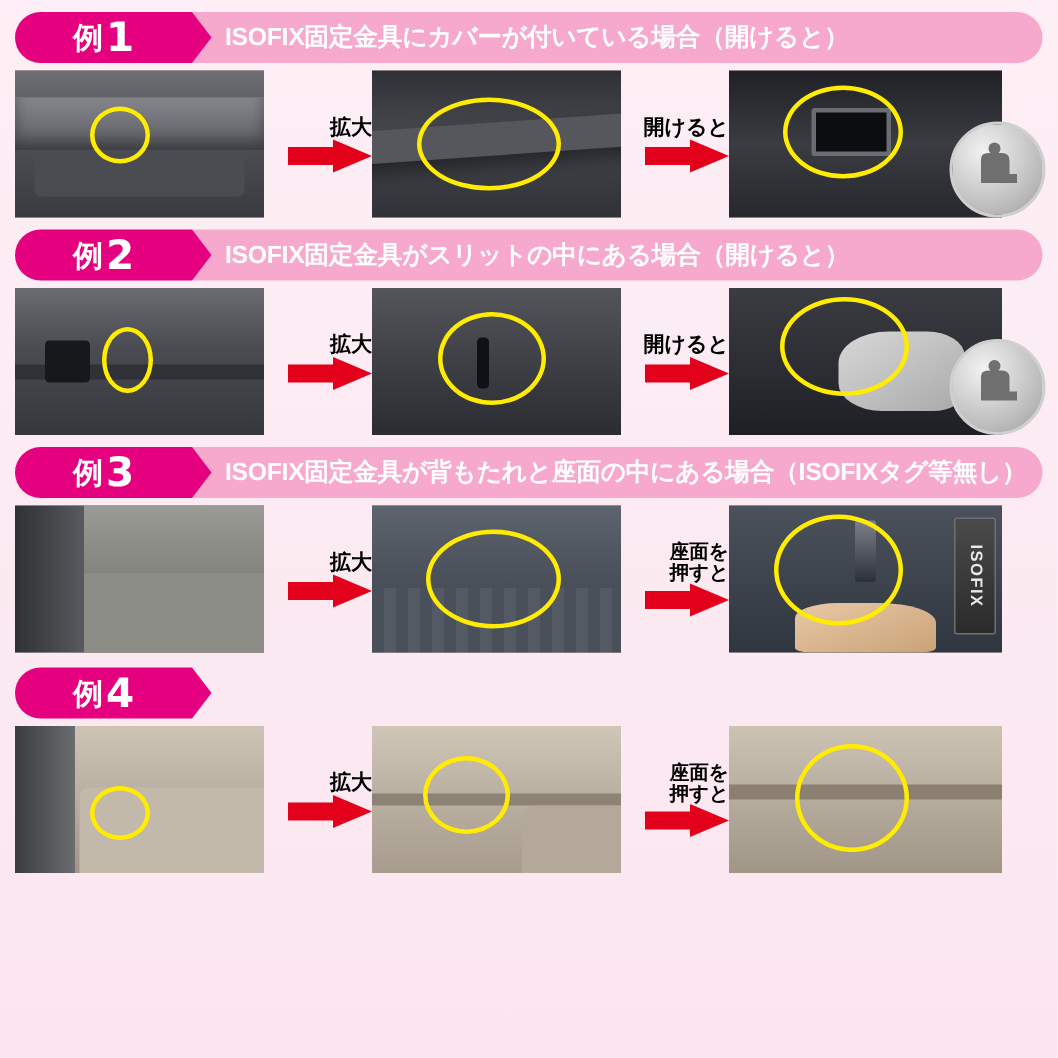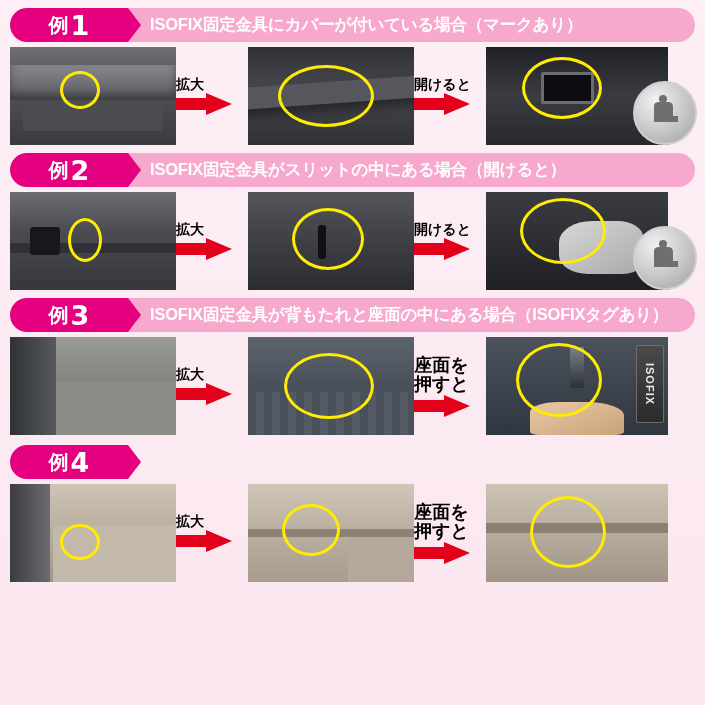--- a/index.html
+++ b/index.html
@@ -112,33 +112,33 @@
     align-items: center;
     justify-content: center;
   }
   
   .arrow-wrap {
     position: relative;
     width: 72px;
     height: 60px;
     display: flex;
     flex-direction: column;
-    align-items: flex-start;
+    align-items: flex-end;
     justify-content: center;
   }
   .arrow-label {
     font-size: 14px;
     font-weight: bold;
     color: #000;
     line-height: 1.05;
     text-align: center;
     margin-bottom: 1px;
     white-space: pre-line;
   }
-  .arrow-label.small { font-size: 18px; }
+  .arrow-label.small { font-size: 13px; }
   .arrow {
     position: relative;
     width: 56px;
     height: 22px;
   }
   .arrow .shaft {
     position: absolute;
     left: 0;
     top: 5px;
     width: 34px;
@@ -302,21 +302,21 @@
 <body>
 
 <div class="page">
 
   <div class="example">
     <div class="head">
       <div class="head-tab">
         <span class="rei">例</span>
         <span class="num">1</span>
       </div>
-      <div class="head-body">ISOFIX固定金具にカバーが付いている場合（マークあり）</div>
+      <div class="head-body">ISOFIX固定金具にカバーが付いている場合（開けると）</div>
     </div>
 
     <div class="row">
       <div class="photo">
         <div class="ph-bg e1a"></div>
         <div class="ellipse" style="left:50px;top:24px;width:40px;height:38px;"></div>
       </div>
 
       <div class="gapbox">
         <div class="arrow-wrap">
@@ -410,21 +410,21 @@
       </div>
     </div>
   </div>
 
   <div class="example">
     <div class="head">
       <div class="head-tab">
         <span class="rei">例</span>
         <span class="num">3</span>
       </div>
-      <div class="head-body">ISOFIX固定金具が背もたれと座面の中にある場合（ISOFIXタグあり）</div>
+      <div class="head-body">ISOFIX固定金具が背もたれと座面の中にある場合（ISOFIXタグ等無し）</div>
     </div>
 
     <div class="row tall">
       <div class="photo">
         <div class="ph-bg e3a"></div>
       </div>
 
       <div class="gapbox">
         <div class="arrow-wrap">
           <div class="arrow-label">拡大</div>

